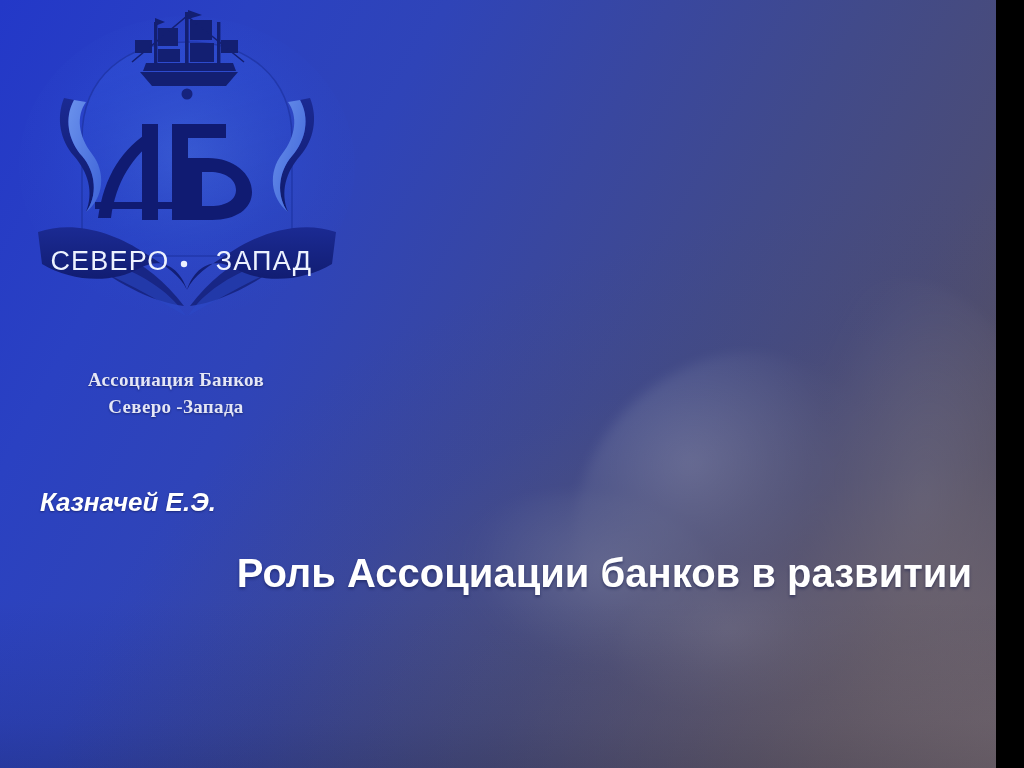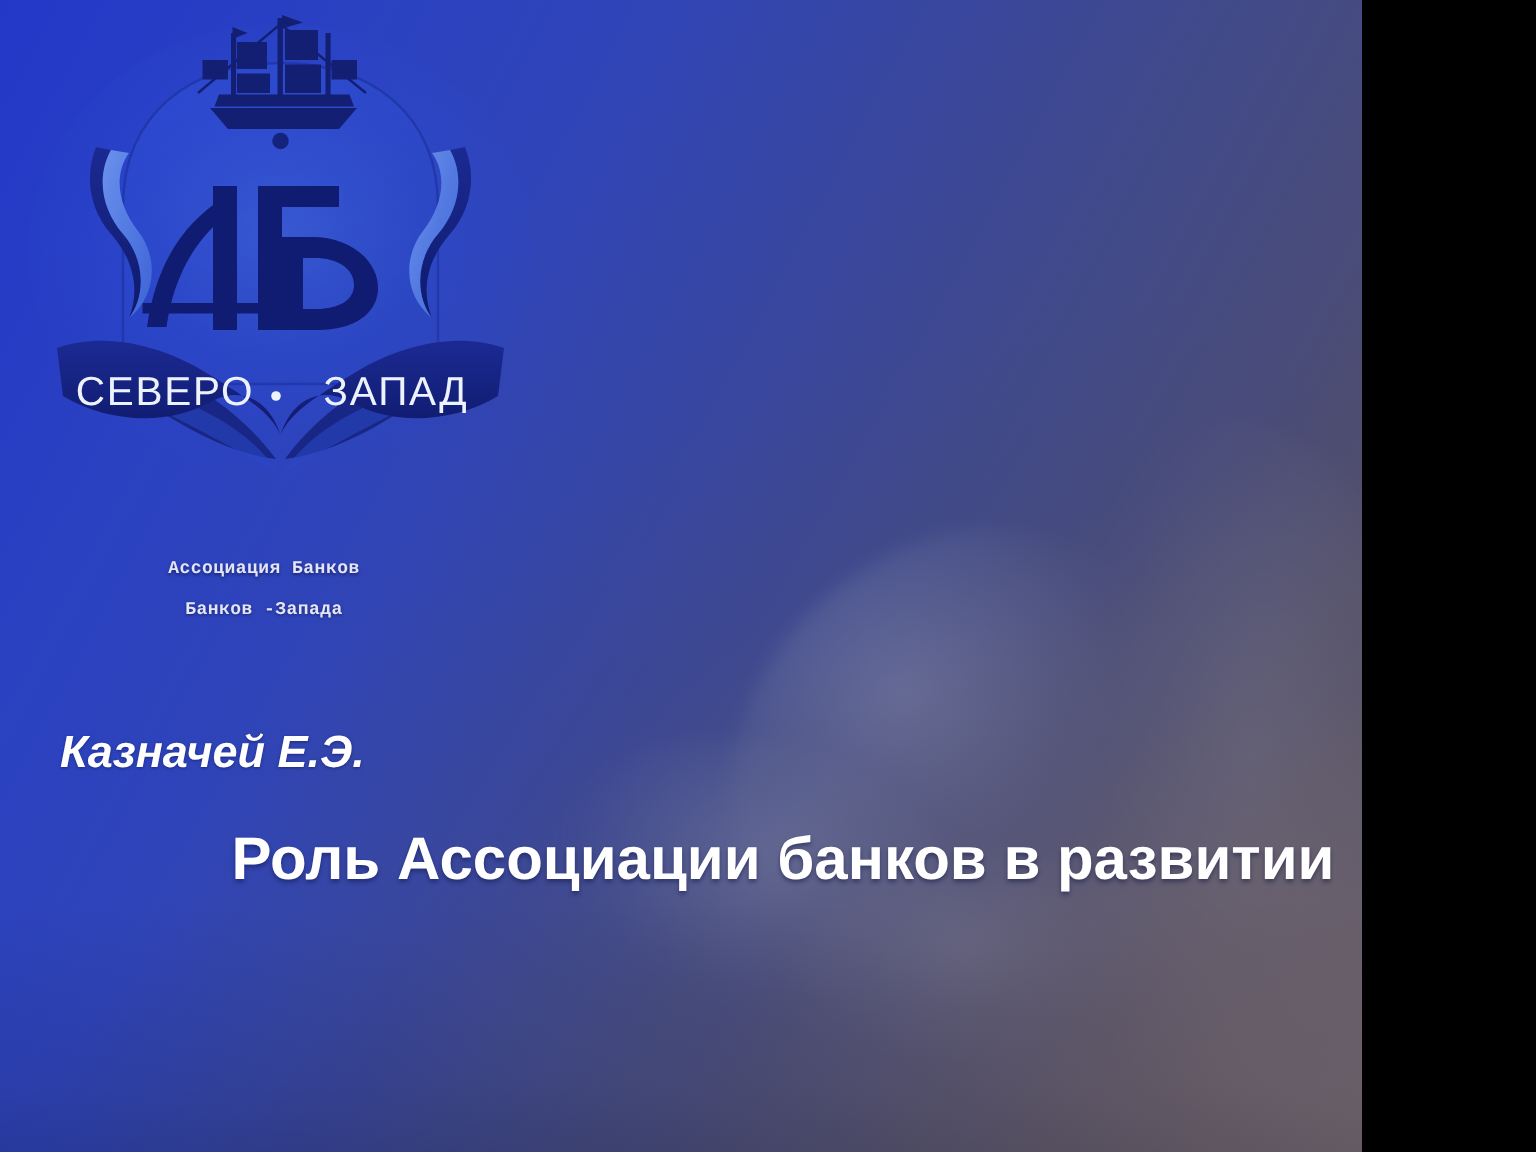--- a/index.html
+++ b/index.html
@@ -3,21 +3,21 @@
 <meta charset="utf-8">
 <title>Slide</title>
 <style>
   html, body {
     margin: 0;
     padding: 0;
     background: #000;
   }
   #slide {
     position: relative;
-    width: 908px;
+    width: 996px;
     height: 768px;
     overflow: hidden;
     font-family: "Liberation Sans", sans-serif;
     background: #ef4444;
   }
 
   
   .bg-base {
     position: absolute;
     inset: 0;
@@ -129,58 +129,58 @@
   }
   .logo svg { display: block; width: 100%; height: 100%; }
 
   
   .org-name {
     position: absolute;
     left: 26px;
     top: 366px;
     width: 300px;
     text-align: center;
-    font-family: Liberation Mono, monospace;
+    font-family: Liberation Serif, serif;
     font-weight: 700;
-    font-size: 12px;
+    font-size: 19px;
     line-height: 27px;
     letter-spacing: 0.3px;
     color: #E4E6F6;
     text-shadow: 0 1px 2px rgba(10,16,70,0.55);
   }
 
   
   .speaker {
     position: absolute;
     left: 40px;
     top: 487px;
     font-family: "Liberation Sans", sans-serif;
     font-weight: 700;
     font-style: italic;
-    font-size: 30px;
+    font-size: 26px;
     line-height: 30px;
     color: #FFFFFF;
     text-shadow: 0 1px 2px rgba(10,16,70,0.5);
   }
 
   
   .title {
     position: absolute;
     left: 72px;
     top: 548px;
     width: 900px;
     text-align: center;
     font-family: "Liberation Sans", sans-serif;
     font-weight: 700;
     font-size: 40px;
     line-height: 51px;
     color: #FFFFFF;
     text-shadow: 0 2px 3px rgba(12,18,66,0.45);
   }
-  .title .line { display: block; white-space: nowrap; }
+  .title .line { display: block; white-space: nowrap; text-align: right; }
 </style>
 </head>
 <body>
 
 <div id="slide">
 
   <div class="bg-base"></div>
   <div class="bg-photo">
     <div class="blobA"></div>
     <div class="blobB"></div>
@@ -269,21 +269,21 @@
                  C182 262 200 250 222 262 C250 278 290 276 320 258 Z" fill="url(#ribbonDark)"></path>
         <text x="98" y="264" text-anchor="middle" font-family="Liberation Sans, sans-serif" font-size="27" font-weight="400" fill="#EDF2FF" letter-spacing="1.2">СЕВЕРО</text>
         <circle cx="172" cy="258" r="3.2" fill="#EDF2FF"></circle>
         <text x="252" y="264" text-anchor="middle" font-family="Liberation Sans, sans-serif" font-size="27" font-weight="400" fill="#EDF2FF" letter-spacing="1.2">ЗАПАД</text>
       </g>
     </svg>
   </div>
 
   <div class="org-name">
     <div>Ассоциация Банков</div>
-    <div>Банков -Запада</div>
+    <div>Северо -Запада</div>
   </div>
 
   <div class="speaker">Казначей Е.Э.</div>
 
   <div class="title">
     <span class="line">Роль Ассоциации банков в развитии</span>
   </div>
 
 </div>
 

